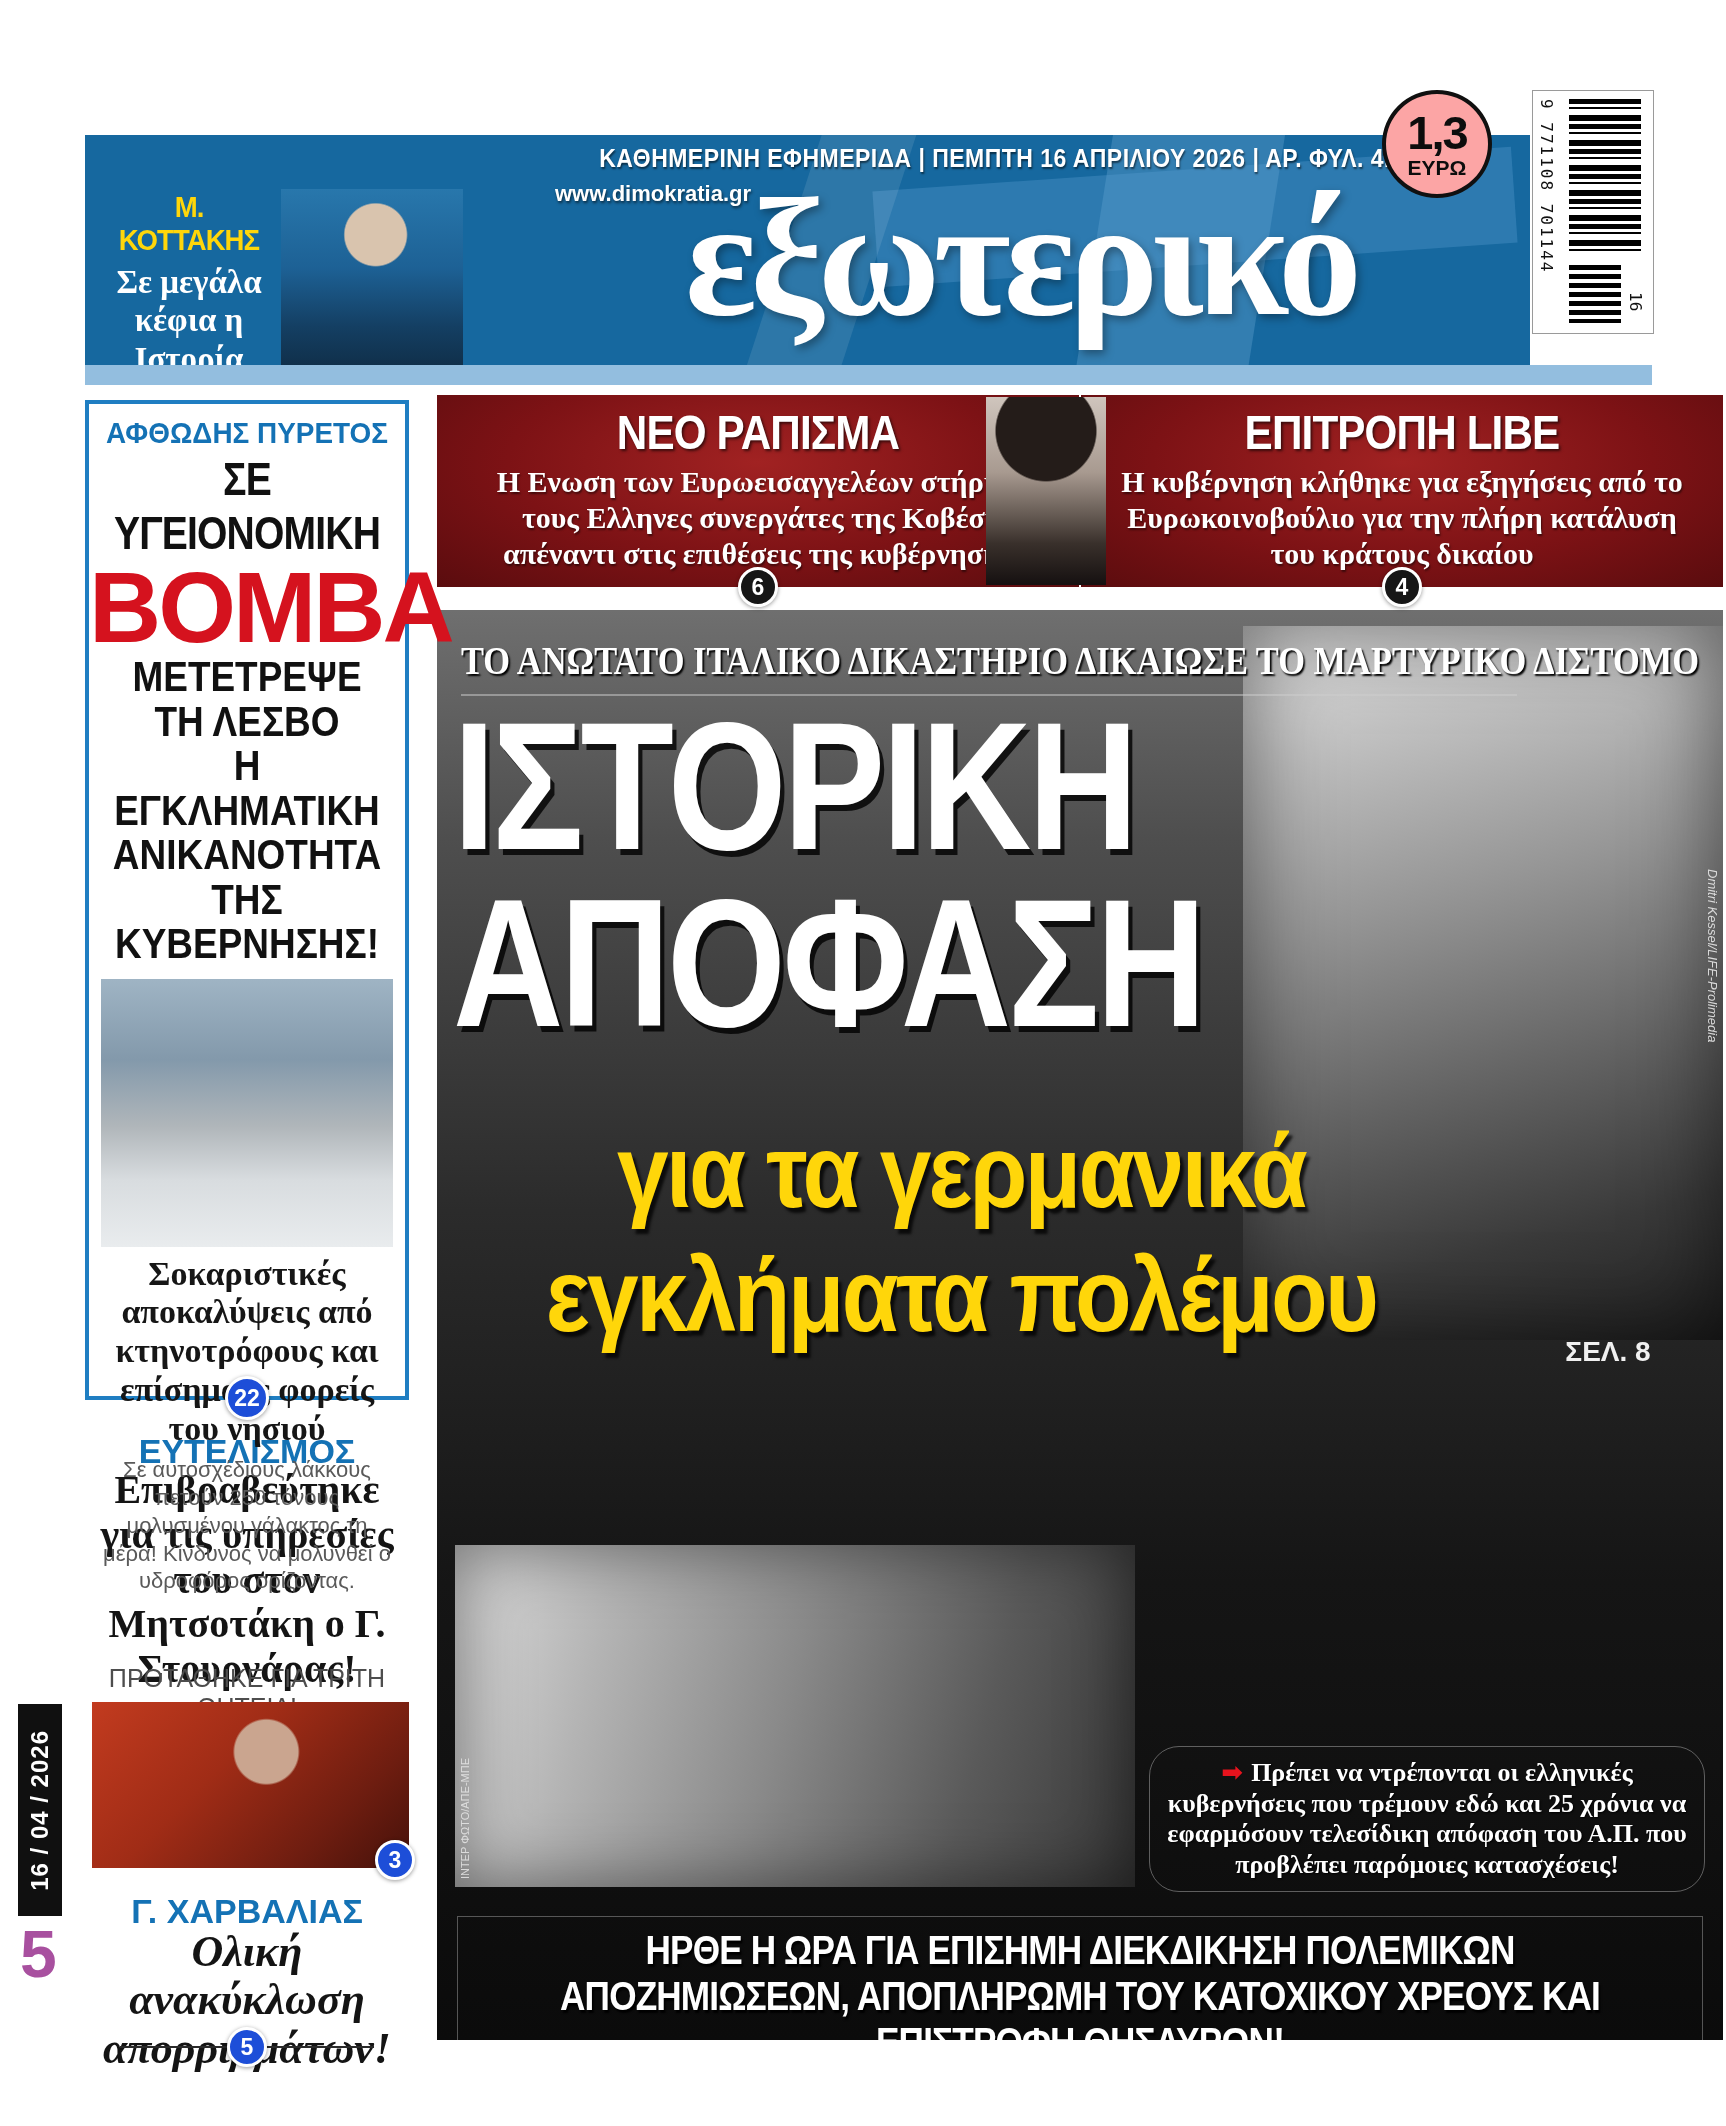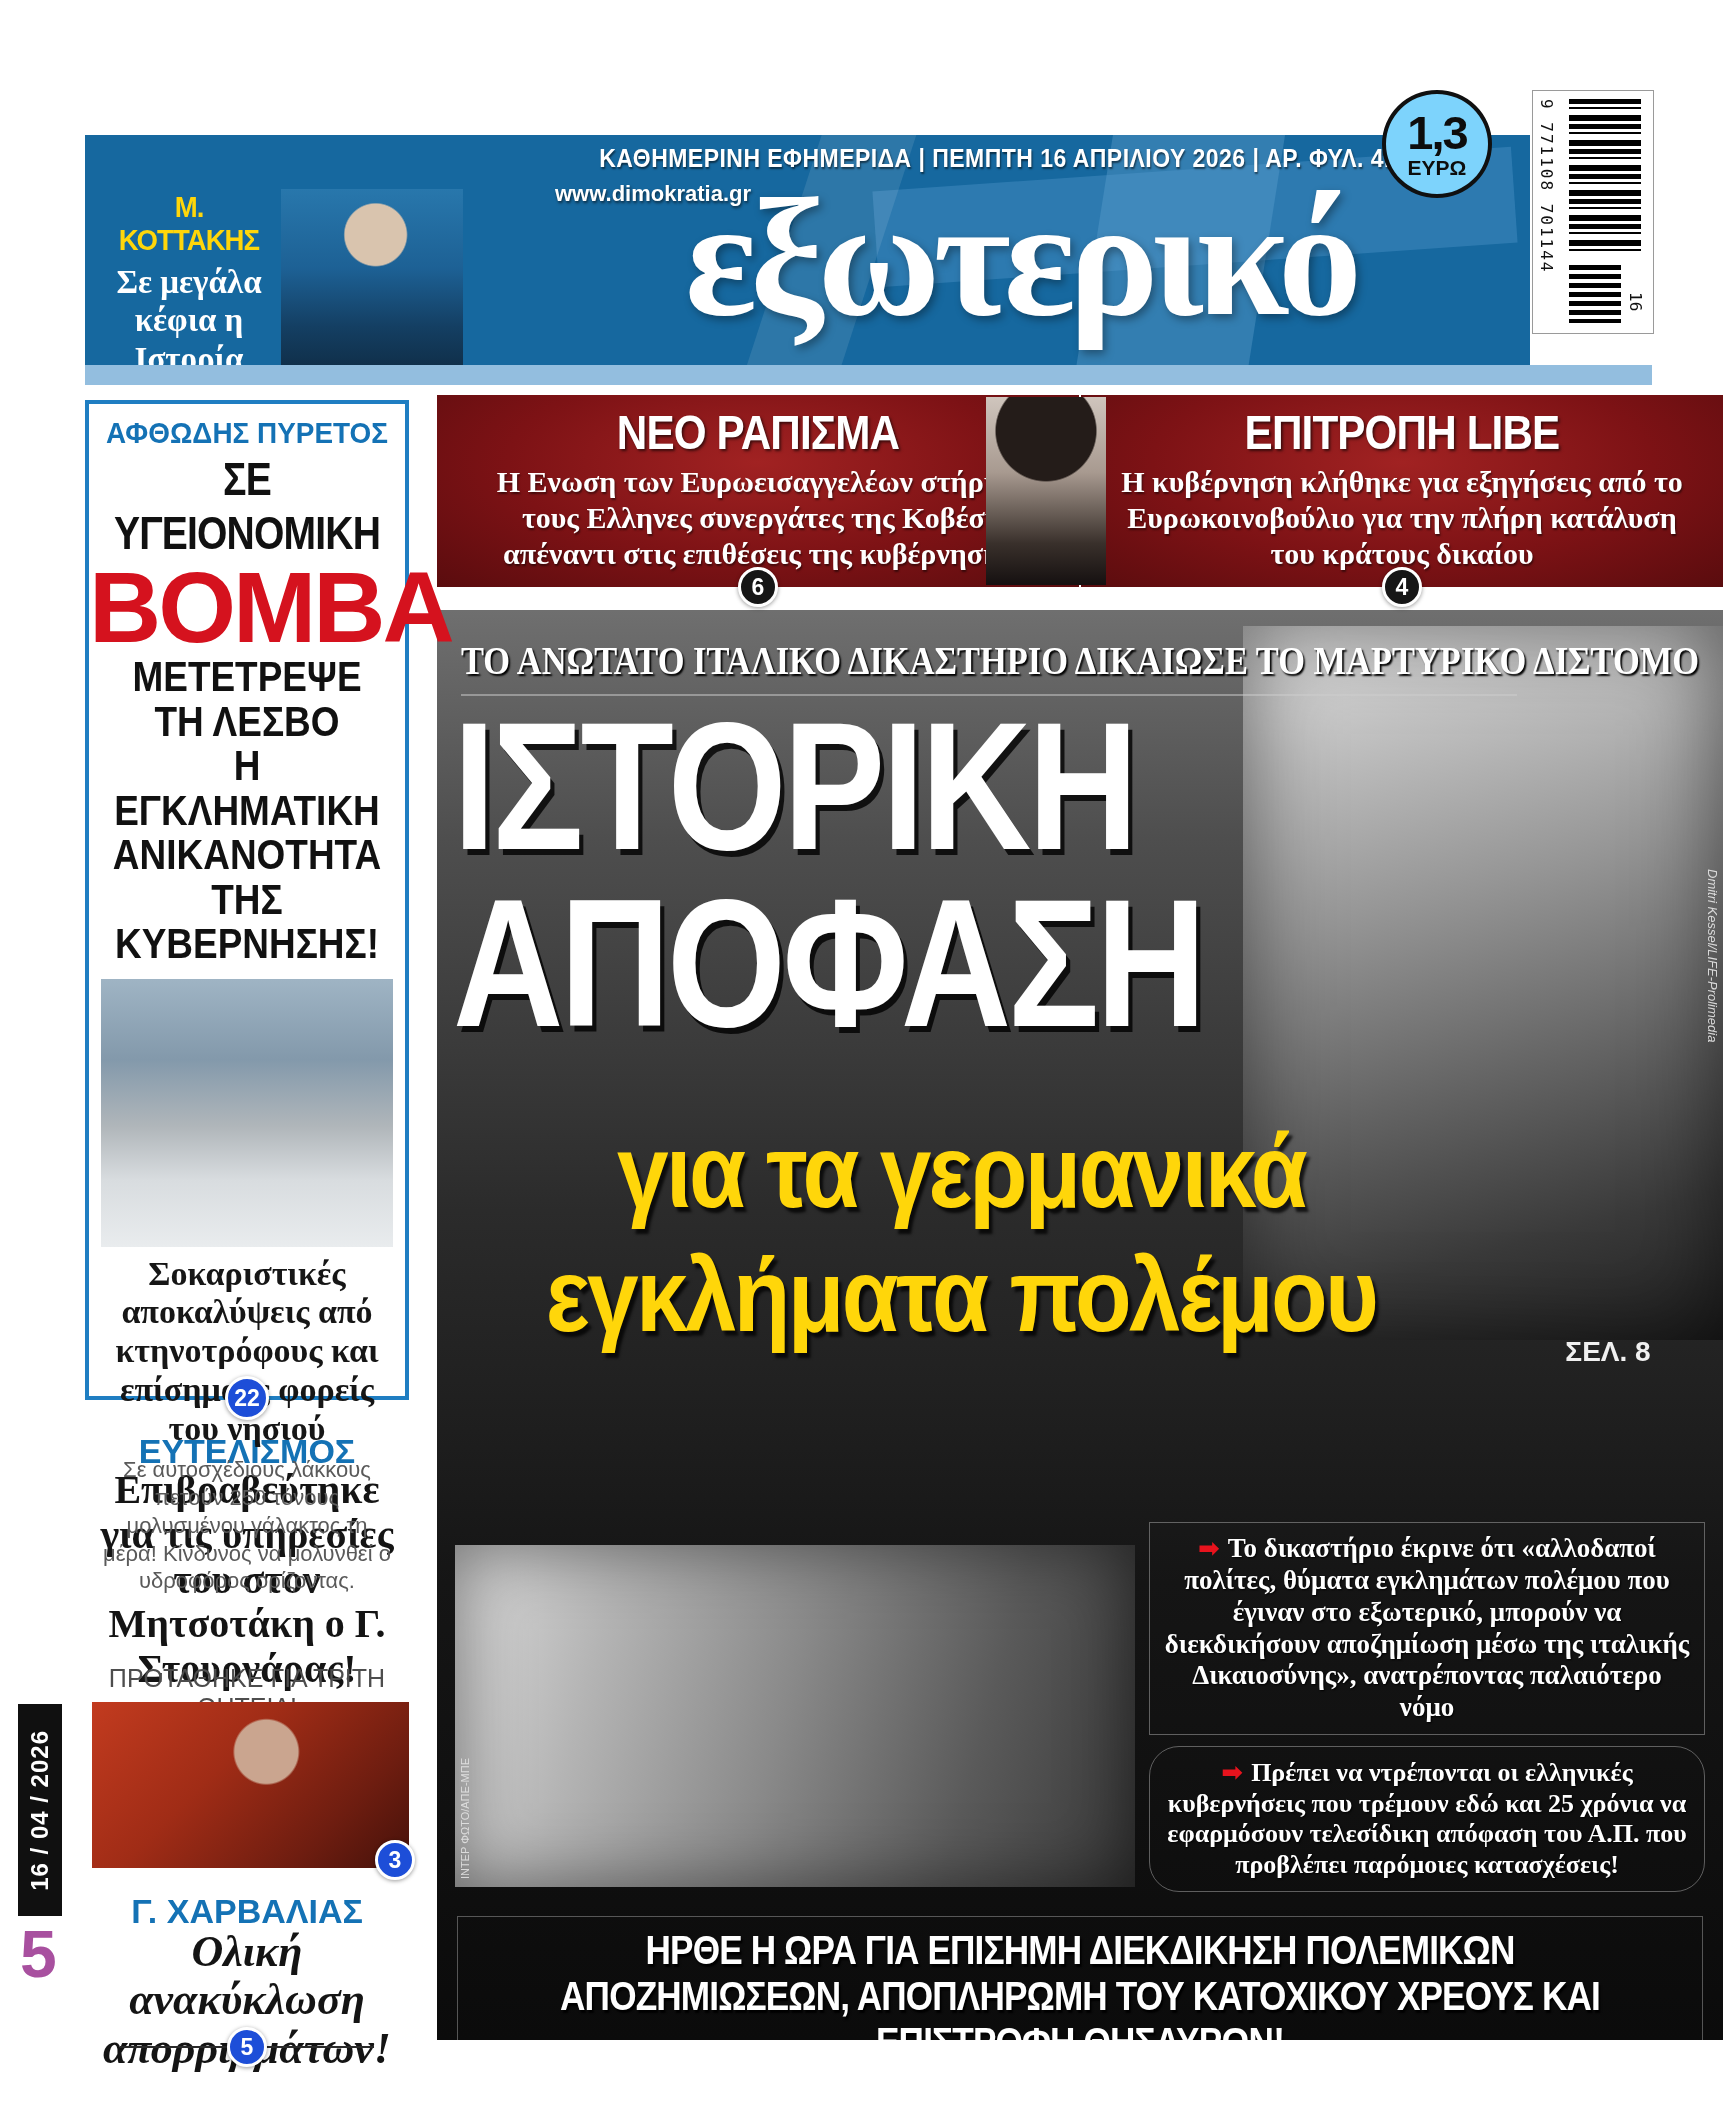--- a/index.html
+++ b/index.html
@@ -24,21 +24,21 @@
   .mh-col{position:absolute;left:14px;top:56px;width:180px;text-align:center;}
   .mh-author{color:#ffd60a;font-weight:bold;font-size:29px;letter-spacing:-1px;transform:scaleX(.95);}
   .mh-title{color:#fff;font-weight:bold;font-size:33px;line-height:1.16;margin-top:6px;}
   .mh-photo{position:absolute;left:196px;top:54px;width:182px;height:176px;
             background:radial-gradient(circle at 52% 26%,#d9c4ae 0 19%,rgba(0,0,0,0) 20%),
                        linear-gradient(180deg,#2877ac 0%,#1d6195 45%,#143f63 78%,#10304b 100%);}
   .badge{width:40px;height:40px;border-radius:50%;color:#fff;font-weight:bold;font-size:23px;
          display:flex;align-items:center;justify-content:center;box-sizing:border-box;}
   .red{background:#1d4ed8;border:3px solid #fff;box-shadow:0 1px 4px rgba(0,0,0,.4);}
   .dark{background:#161616;border:3px solid #fff;box-shadow:0 1px 4px rgba(0,0,0,.4);}
-  .price{position:absolute;left:1382px;top:90px;width:102px;height:100px;border-radius:50%;background:#7dd3fc;
+  .price{position:absolute;left:1382px;top:90px;width:102px;height:100px;border-radius:50%;background:#fca5a5;
          border:4px solid #101010;z-index:6;display:flex;flex-direction:column;align-items:center;justify-content:center;}
   .price-v{font-weight:bold;font-size:47px;letter-spacing:-2px;line-height:1;color:#0d0d0d;}
   .price-c{font-weight:bold;font-size:21px;color:#0d0d0d;}
   .strip{position:absolute;left:85px;top:365px;width:1567px;height:20px;background:#93bedf;}
   .barcode{position:absolute;left:1532px;top:90px;width:120px;height:242px;background:#fff;border:1px solid #9a9a9a;z-index:5;}
   .bc-num{position:absolute;left:4px;top:8px;writing-mode:vertical-rl;font-size:16px;letter-spacing:2px;color:#111;}
   .bc-bars{position:absolute;left:36px;top:8px;width:72px;height:152px;
            background:repeating-linear-gradient(180deg,#000 0 5px,#fff 5px 8px,#000 8px 10px,#fff 10px 16px,#000 16px 22px,#fff 22px 25px);}
   .bc-bars2{position:absolute;left:36px;bottom:10px;width:52px;height:58px;
             background:repeating-linear-gradient(180deg,#000 0 5px,#fff 5px 9px);}
@@ -210,23 +210,20 @@
       <div>ΑΠΟΦΑΣΗ</div>
     </div>
     <div class="msub">
       <div>για τα γερμανικά</div>
       <div>εγκλήματα πολέμου</div>
     </div>
     <div class="selref">ΣΕΛ. 8</div>
     <div class="ephoto">
       <div class="ecredit">ΙΝΤΕΡ ΦΩΤΟ/ΑΠΕ-ΜΠΕ</div>
     </div>
-    <div class="bull bl1">
-      <span class="arrow">➡</span><span>Το δικαστήριο έκρινε ότι «αλλοδαποί πολίτες, θύματα εγκλημάτων πολέμου που έγιναν στο εξωτερικό, μπορούν να διεκδικήσουν αποζημίωση μέσω της ιταλικής Δικαιοσύνης», ανατρέποντας παλαιότερο νόμο</span>
-    </div>
     <div class="bull bl2">
       <span class="arrow">➡</span><span>Πρέπει να ντρέπονται οι ελληνικές κυβερνήσεις που τρέμουν εδώ και 25 χρόνια να εφαρμόσουν τελεσίδικη απόφαση του Α.Π. που προβλέπει παρόμοιες κατασχέσεις!</span>
     </div>
     <div class="mbanner">
       <div class="mbanner-t">ΗΡΘΕ Η ΩΡΑ ΓΙΑ ΕΠΙΣΗΜΗ ΔΙΕΚΔΙΚΗΣΗ ΠΟΛΕΜΙΚΩΝ ΑΠΟΖΗΜΙΩΣΕΩΝ, ΑΠΟΠΛΗΡΩΜΗ ΤΟΥ ΚΑΤΟΧΙΚΟΥ ΧΡΕΟΥΣ ΚΑΙ ΕΠΙΣΤΡΟΦΗ ΘΗΣΑΥΡΩΝ!</div>
     </div>
   </div>
 
 </div>
 

